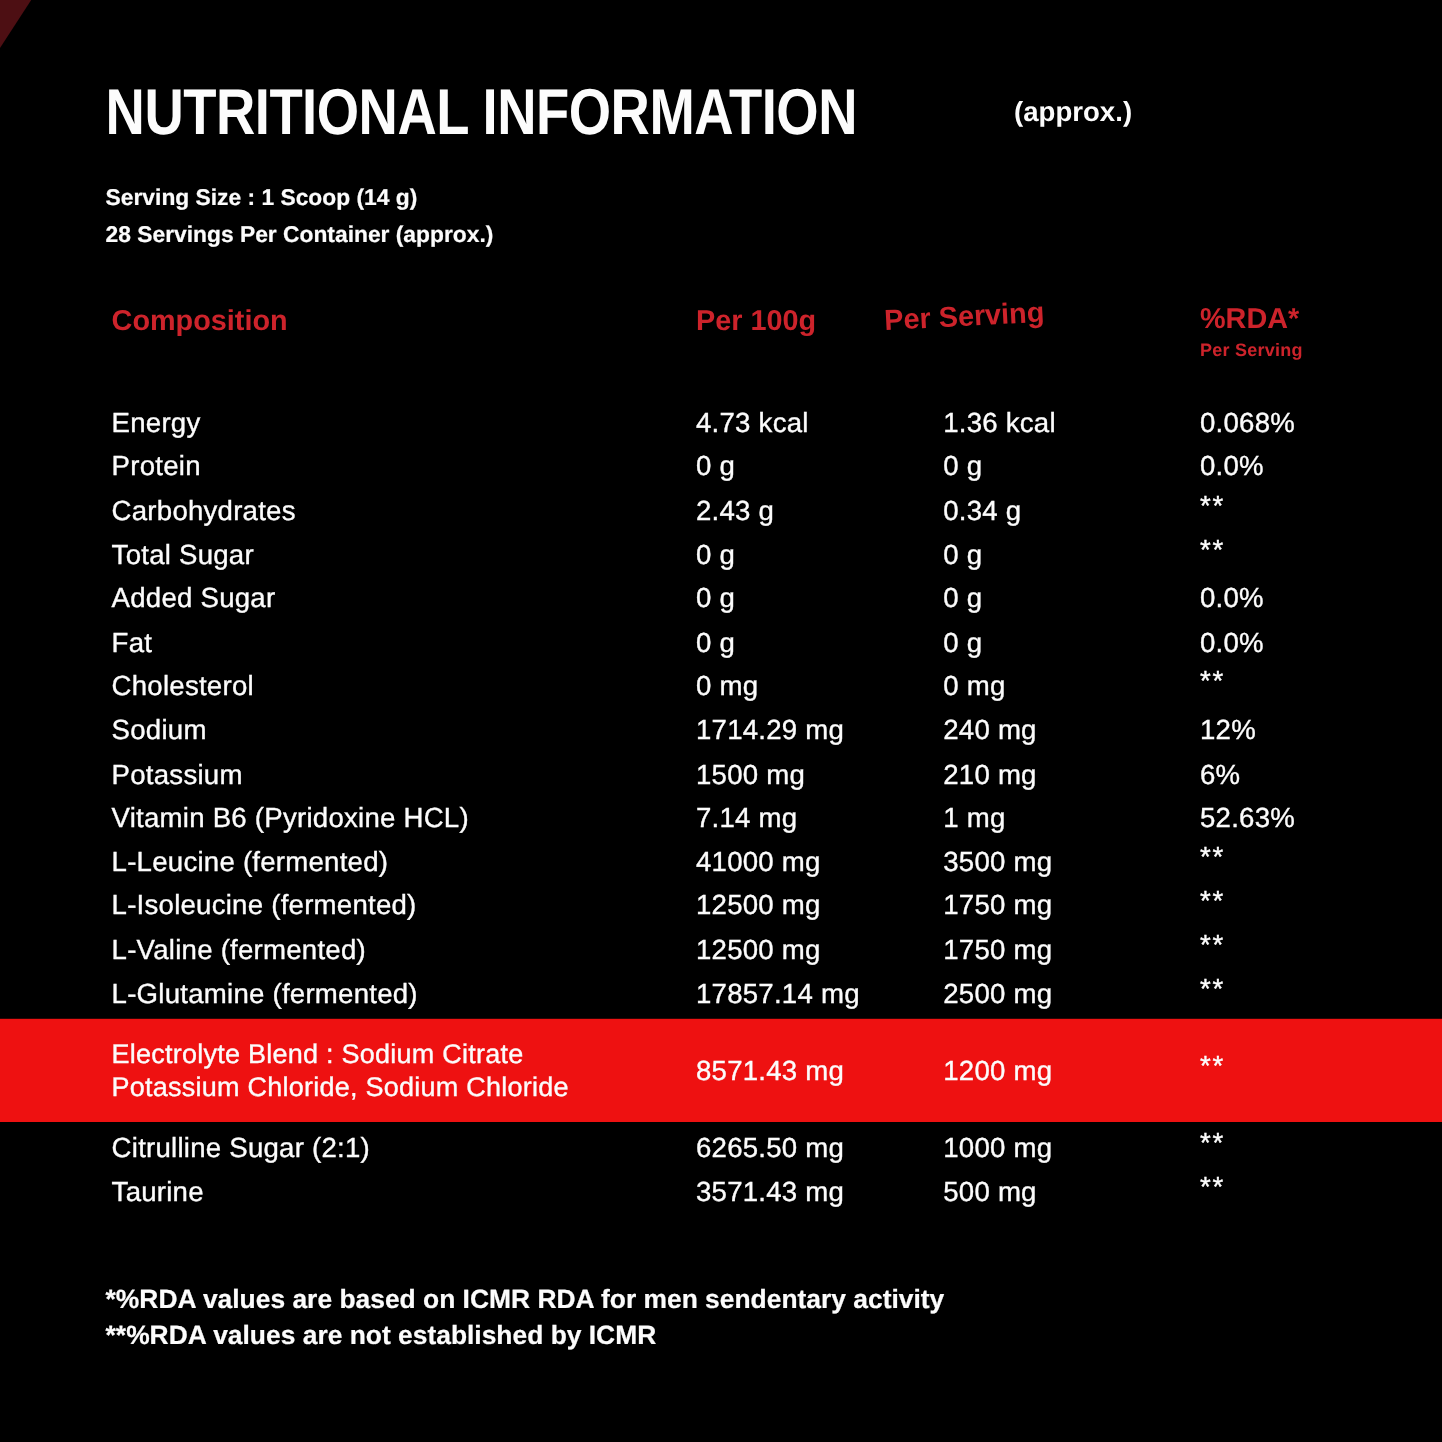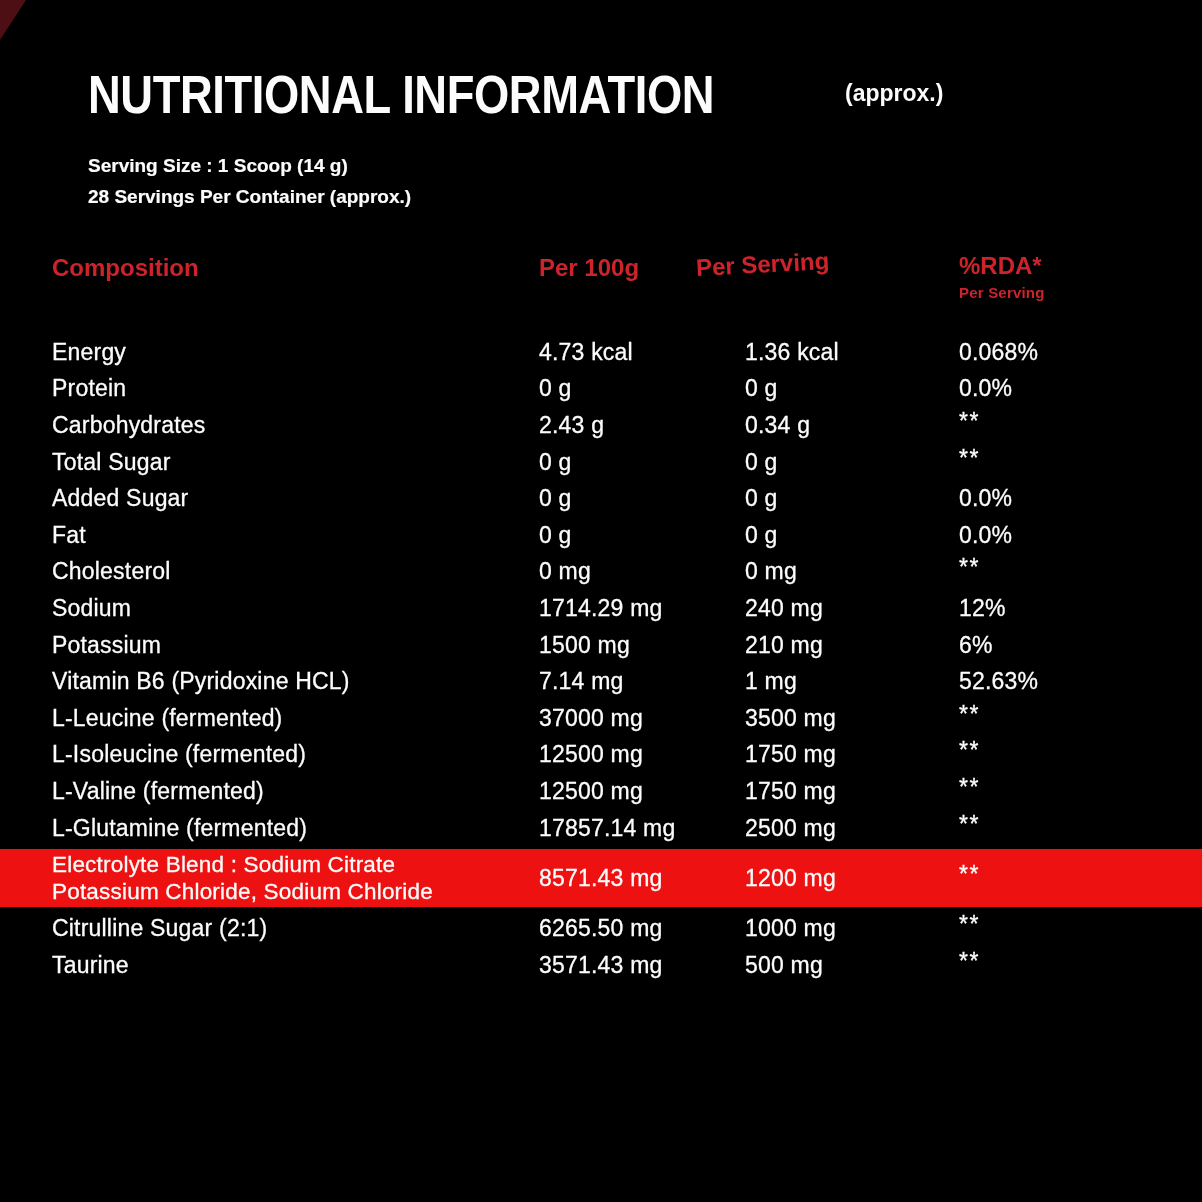--- a/index.html
+++ b/index.html
@@ -43,21 +43,21 @@
   .serving{
     margin:30px 0 0 88px;
     font-size:19px;font-weight:700;line-height:31px;
     -webkit-text-stroke:0.2px var(--fg);
   }
 
   
   .grid{
     display:grid;
     grid-template-columns:487px 206px 214px 1fr;
-    padding-left:52px;
+    padding-left:93px;
     align-items:center;
   }
 
   
   .header-row{
     margin-top:42px;height:46px;
     align-items:flex-start;
     color:var(--accent);
     font-size:24px;font-weight:700;
   }
@@ -72,21 +72,21 @@
   .table-body{margin-top:34px;}
   .row{
     height:36.6px;
     font-size:23px;font-weight:400;letter-spacing:0.2px;
     -webkit-text-stroke:0.3px var(--fg);
   }
   .row .cell{white-space:nowrap;}
   .star{position:relative;top:-4px;letter-spacing:1.5px;}
 
   .highlight-row{
-    height:58px;margin:3px 0;
+    height:86px;margin:3px 0;
     background:var(--highlight);
   }
   .highlight-row .name{line-height:27px;font-size:22.5px;}
   .hl-line{display:block;white-space:nowrap;}
 
   
   .footnotes{
     margin:56px 0 0 88px;
     font-size:22px;font-weight:700;line-height:30px;
     -webkit-text-stroke:0.2px var(--fg);
@@ -175,21 +175,21 @@
     <span class="cell">6%</span>
   </div>
       <div class="grid row">
     <span class="cell name">Vitamin B6 (Pyridoxine HCL)</span>
     <span class="cell">7.14 mg</span>
     <span class="cell">1 mg</span>
     <span class="cell">52.63%</span>
   </div>
       <div class="grid row">
     <span class="cell name">L-Leucine (fermented)</span>
-    <span class="cell">37000 mg</span>
+    <span class="cell">41000 mg</span>
     <span class="cell">3500 mg</span>
     <span class="cell star">**</span>
   </div>
       <div class="grid row">
     <span class="cell name">L-Isoleucine (fermented)</span>
     <span class="cell">12500 mg</span>
     <span class="cell">1750 mg</span>
     <span class="cell star">**</span>
   </div>
       <div class="grid row">
@@ -220,14 +220,18 @@
     <span class="cell star">**</span>
   </div>
       <div class="grid row">
     <span class="cell name">Taurine</span>
     <span class="cell">3571.43 mg</span>
     <span class="cell">500 mg</span>
     <span class="cell star">**</span>
   </div>
     </div>
 
+  <div class="footnotes">
+    <div>*%RDA values are based on ICMR RDA for men sendentary activity</div>
+    <div>**%RDA values are not established by ICMR</div>
+  </div>
 
 </div>
 
 </body></html>

